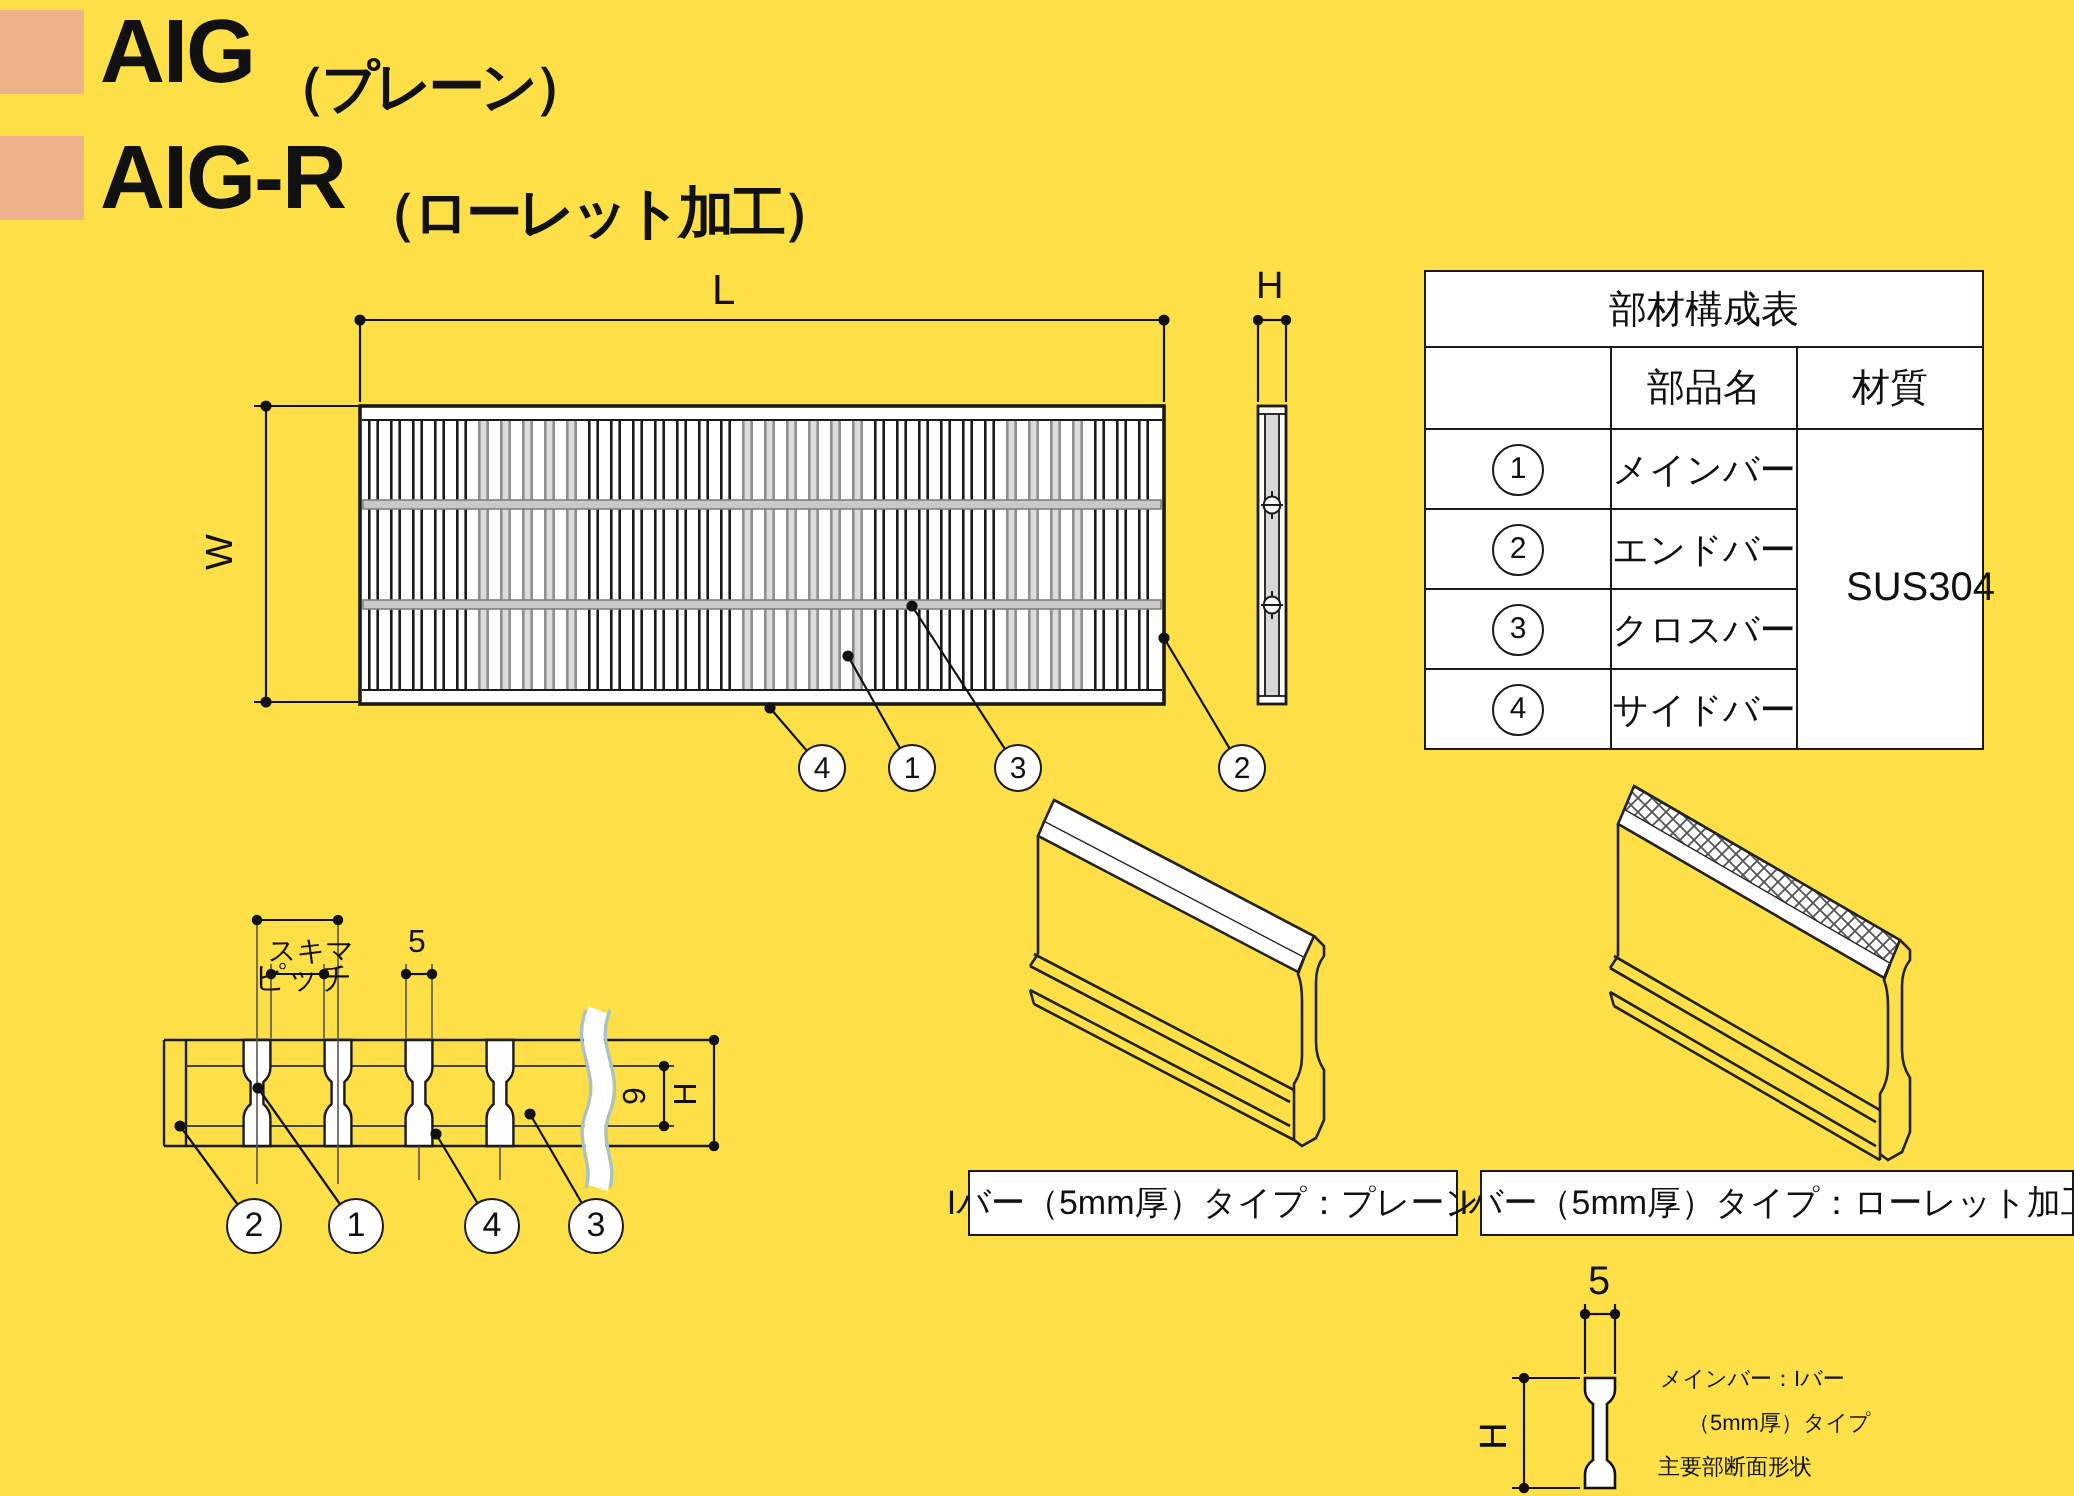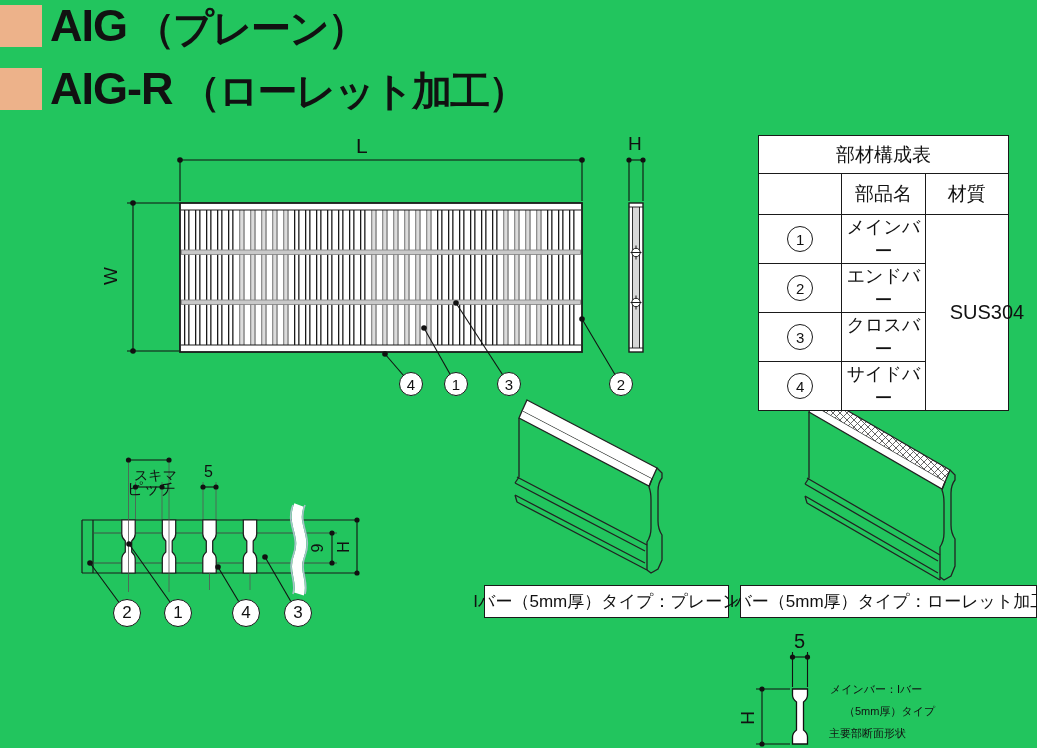--- a/index.html
+++ b/index.html
@@ -1,23 +1,23 @@
 <!DOCTYPE html>
 <html><head>
 <meta charset="utf-8">
 <style>
   html,body{margin:0;padding:0;background:#fff;}
-  .canvas{position:relative;width:1037px;height:748px;background:#22c55e;overflow:hidden;
+  .canvas{position:relative;width:1037px;height:748px;background:#fde047;overflow:hidden;
           font-family:"Liberation Sans","DejaVu Sans",sans-serif;color:#111;}
   .layer{position:absolute;left:0;top:0;z-index:1;}
   
   .title-row{position:absolute;display:flex;align-items:flex-start;gap:8px;z-index:2;}
   .title-sq{width:42px;height:42px;background:#edb28a;flex:0 0 auto;}
   .title-code{font-size:45px;font-weight:900;line-height:42px;letter-spacing:-1px;}
-  .title-qual{font-size:40px;font-weight:900;line-height:46px;letter-spacing:-2px;}
+  .title-qual{font-size:28px;font-weight:900;line-height:46px;letter-spacing:-2px;margin-top:16px;}
   
   .dim{position:absolute;z-index:2;font-size:19px;color:#111;white-space:nowrap;}
   .dim.small{font-size:14px;}
   .dim.mid{font-size:16px;}
   .vert{transform:rotate(-90deg);transform-origin:center center;}
   
   .co{position:absolute;z-index:3;background:#fff;border:1.6px solid #1a1a1a;border-radius:50%;
       display:flex;align-items:center;justify-content:center;font-size:15px;}
   .co.big{width:26px;height:26px;font-size:17px;}
   .co.top{width:22px;height:22px;}
@@ -267,21 +267,21 @@
       <span>3</span>
     </div>
 
   <div class="cap-box" style="left:484px;top:585px;width:243px;height:31px;">Iバー（5mm厚）タイプ：プレーン</div>
   <div class="cap-box" style="left:740px;top:585px;width:295px;height:31px;">Iバー（5mm厚）タイプ：ローレット加工</div>
 
   <span class="note-line" style="left:830px;top:682px;">メインバー：Iバー</span>
   <span class="note-line" style="left:844px;top:704px;">（5mm厚）タイプ</span>
   <span class="note-line" style="left:829px;top:726px;">主要部断面形状</span>
 
-  <table class="parts" style="left:758px;top:135px;width:251px;">
+  <table class="parts" style="left:712px;top:135px;width:280px;">
     <tbody>
         <tr class="t-title">
       <td colspan="3">部材構成表</td>
     </tr>
     <tr class="t-head">
       <td style="width:41px;"></td>
       <td style="width:133px;">部品名</td>
       <td style="width:89px;">材質</td>
     </tr>
     <tr class="t-row">

